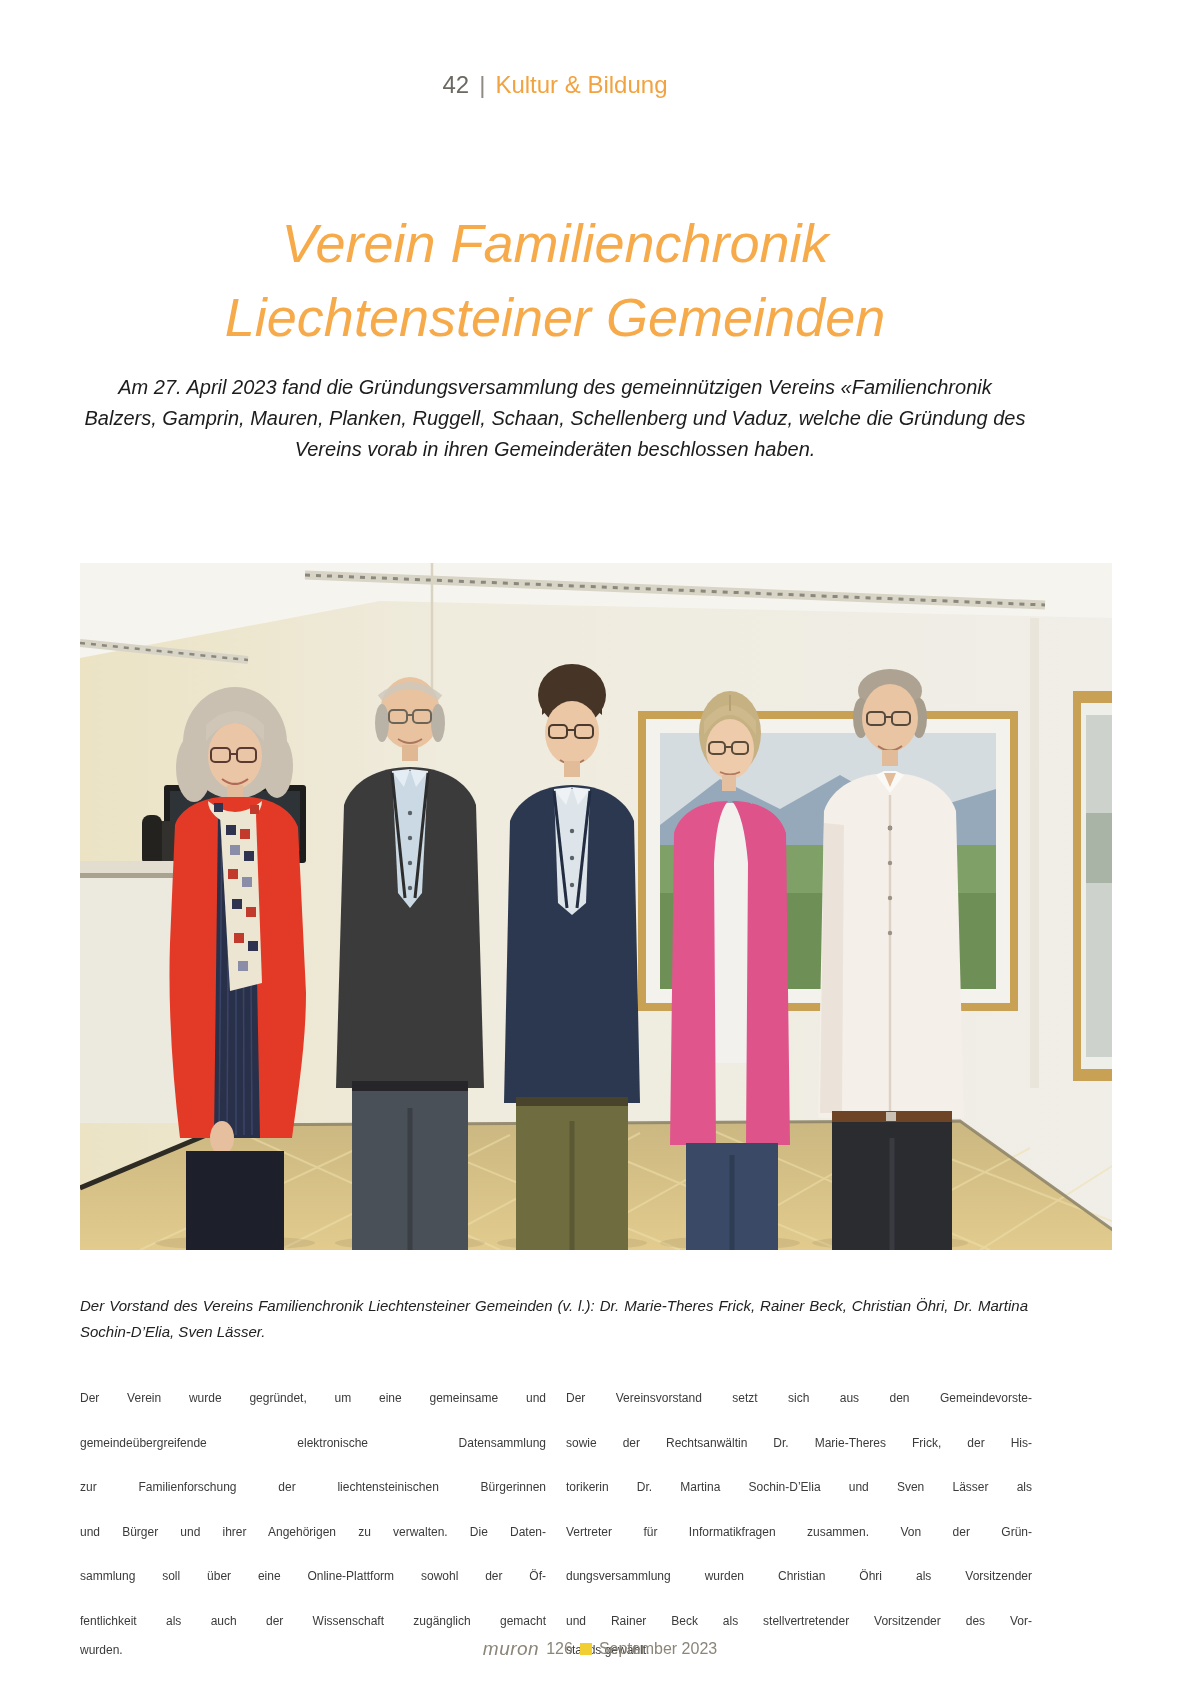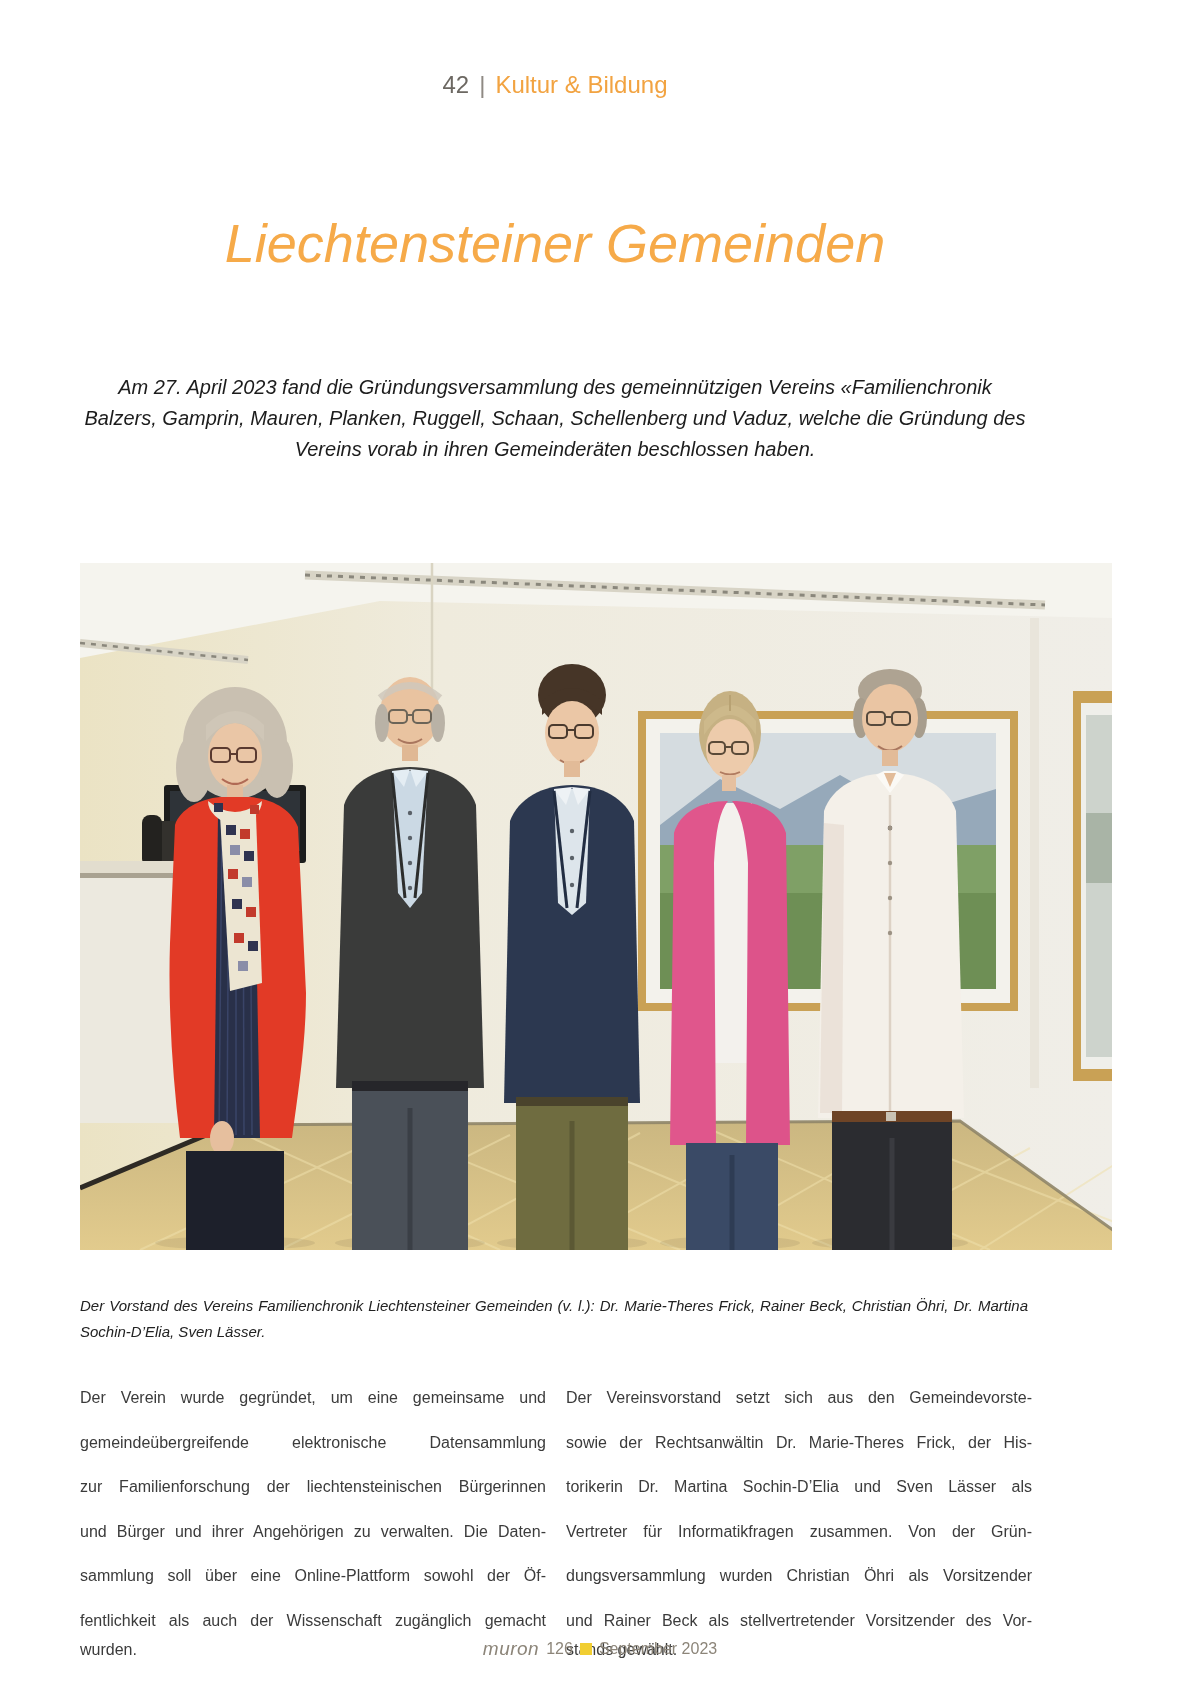--- a/index.html
+++ b/index.html
@@ -30,40 +30,41 @@
     background:#efece2;overflow:hidden;
   }
   .caption{
     position:absolute;top:1277px;left:80px;width:948px;
     font-style:italic;font-size:15px;line-height:26px;color:#222222;
   }
   .cols{
     position:absolute;top:1368px;left:80px;width:952px;display:flex;gap:20px;
   }
   .col{
-    width:466px;font-size:16px;line-height:28.6px;color:#3b3b3b;
+    width:466px;font-size:12px;line-height:28.6px;color:#3b3b3b;
   }
   .footer{
     position:absolute;top:1638px;left:0;width:1200px;
     display:flex;justify-content:center;align-items:center;gap:7px;
     font-size:16px;color:#8c8579;
   }
   .footer .mag{font-style:italic;font-size:19px;letter-spacing:.5px;text-align:center;}
   .footer .sq{display:inline-block;width:12px;height:12px;background:#f1ce32;}
 </style>
 </head>
 <body>
 
 <div class="page">
 
   <div class="header">
     <span class="pagenum">42</span><span class="divider">|</span><span class="section">Kultur &amp; Bildung</span>
   </div>
 
   <h1 class="title">
+      <div class="line-center">Verein Familienchronik</div>
       <div class="line-center">Liechtensteiner Gemeinden</div>
     </h1>
 
   <div class="intro">
       <div class="line-center">Am 27. April 2023 fand die Gründungsversammlung des gemeinnützigen Vereins «Familienchronik</div>
       <div class="line-center">Balzers, Gamprin, Mauren, Planken, Ruggell, Schaan, Schellenberg und Vaduz, welche die Gründung des</div>
       <div class="line-center">Vereins vorab in ihren Gemeinderäten beschlossen haben.</div>
     </div>
 
   <figure class="photo" aria-label="Group photo of the five founding board members standing in a gallery room with framed landscape pictures">

